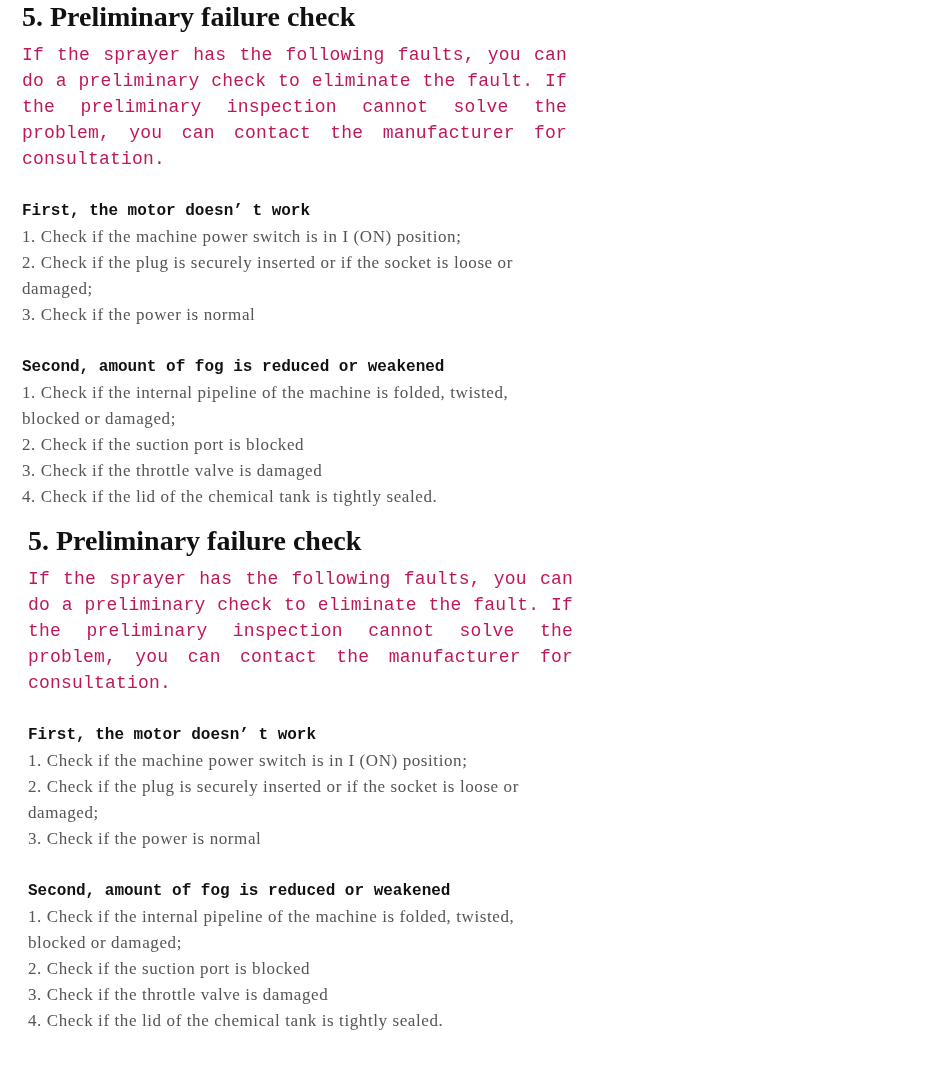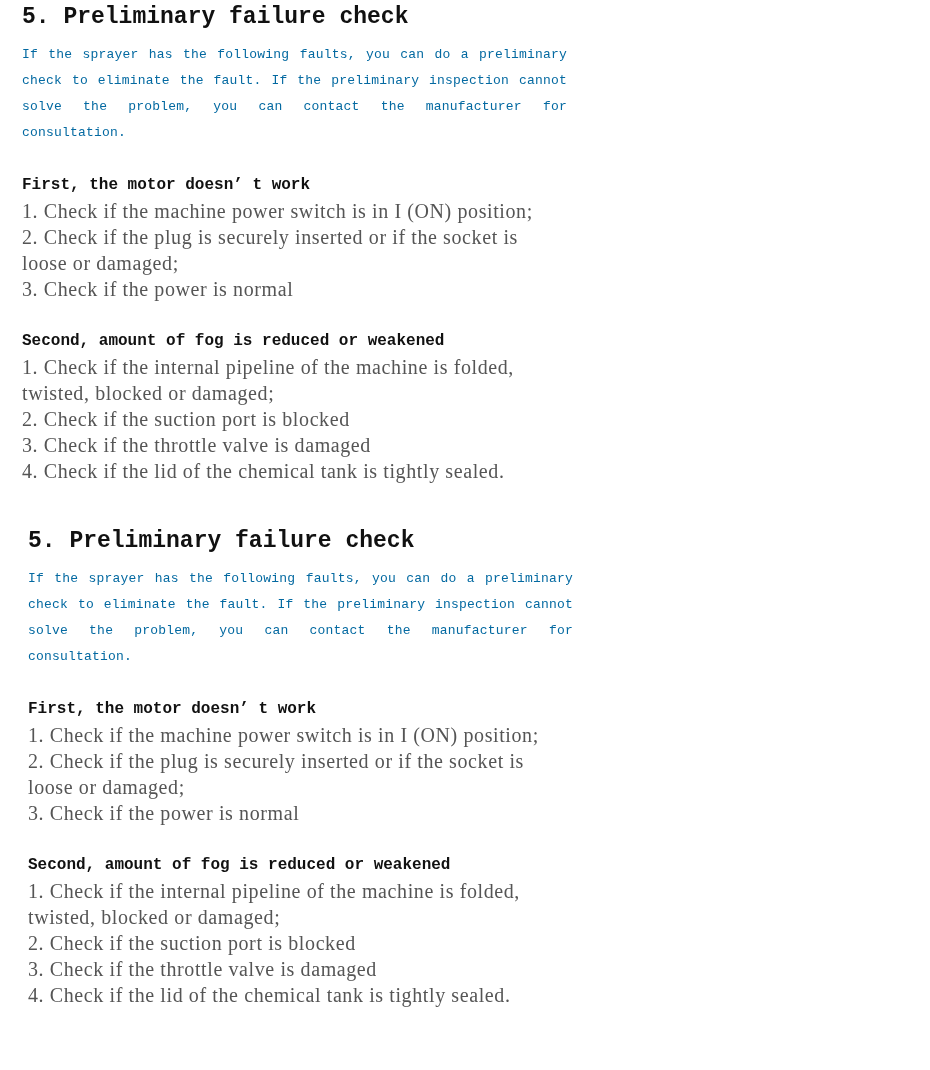--- a/index.html
+++ b/index.html
@@ -1,35 +1,35 @@
 <!DOCTYPE html>
 <html><head>
 <meta charset="utf-8">
 <style>
   html, body { margin:0; padding:0; background:#ffffff; }
   body { width:930px; height:1070px; position:relative; overflow:hidden; }
   .block { position:absolute; width:545px; }
   .b1 { left:22px; top:8px; }
   .b2 { left:28px; top:526px; }
   h2 {
-    margin:0 0 10px 0; font-family:Liberation Mono, monospace; font-weight:bold;
-    font-size:23px; color:#111; line-height:30px;
+    margin:0 0 10px 0; font-family:Liberation Serif, serif; font-weight:bold;
+    font-size:28px; color:#111; line-height:30px;
   }
   .b1 h2 { margin-top:-6px; }
   .para {
-    font-family:"Liberation Mono", monospace; font-size:13px; color:#0369a1;
+    font-family:"Liberation Mono", monospace; font-size:18px; color:#be185d;
     line-height:26px; text-align:justify; margin:0;
     letter-spacing:0.2px;
   }
   .sub {
     font-family:"Liberation Mono", monospace; font-weight:bold; font-size:16px; color:#111;
     line-height:26px; margin-top:26px;
   }
   .item {
-    font-family:"Liberation Serif", serif; font-size:20px; color:#555;
+    font-family:"Liberation Serif", serif; font-size:17px; color:#555;
     line-height:26px; margin:0; letter-spacing:0.6px;
   }
 </style>
 </head>
 <body>
 
 <div class="block b1">
   <h2>5. Preliminary failure check</h2>
   <p class="para">If the sprayer has the following faults, you can do a preliminary check to eliminate the fault. If the preliminary inspection cannot solve the problem, you can contact the manufacturer for consultation.</p>
   <div class="sub">First, the motor doesn’ t work</div>

